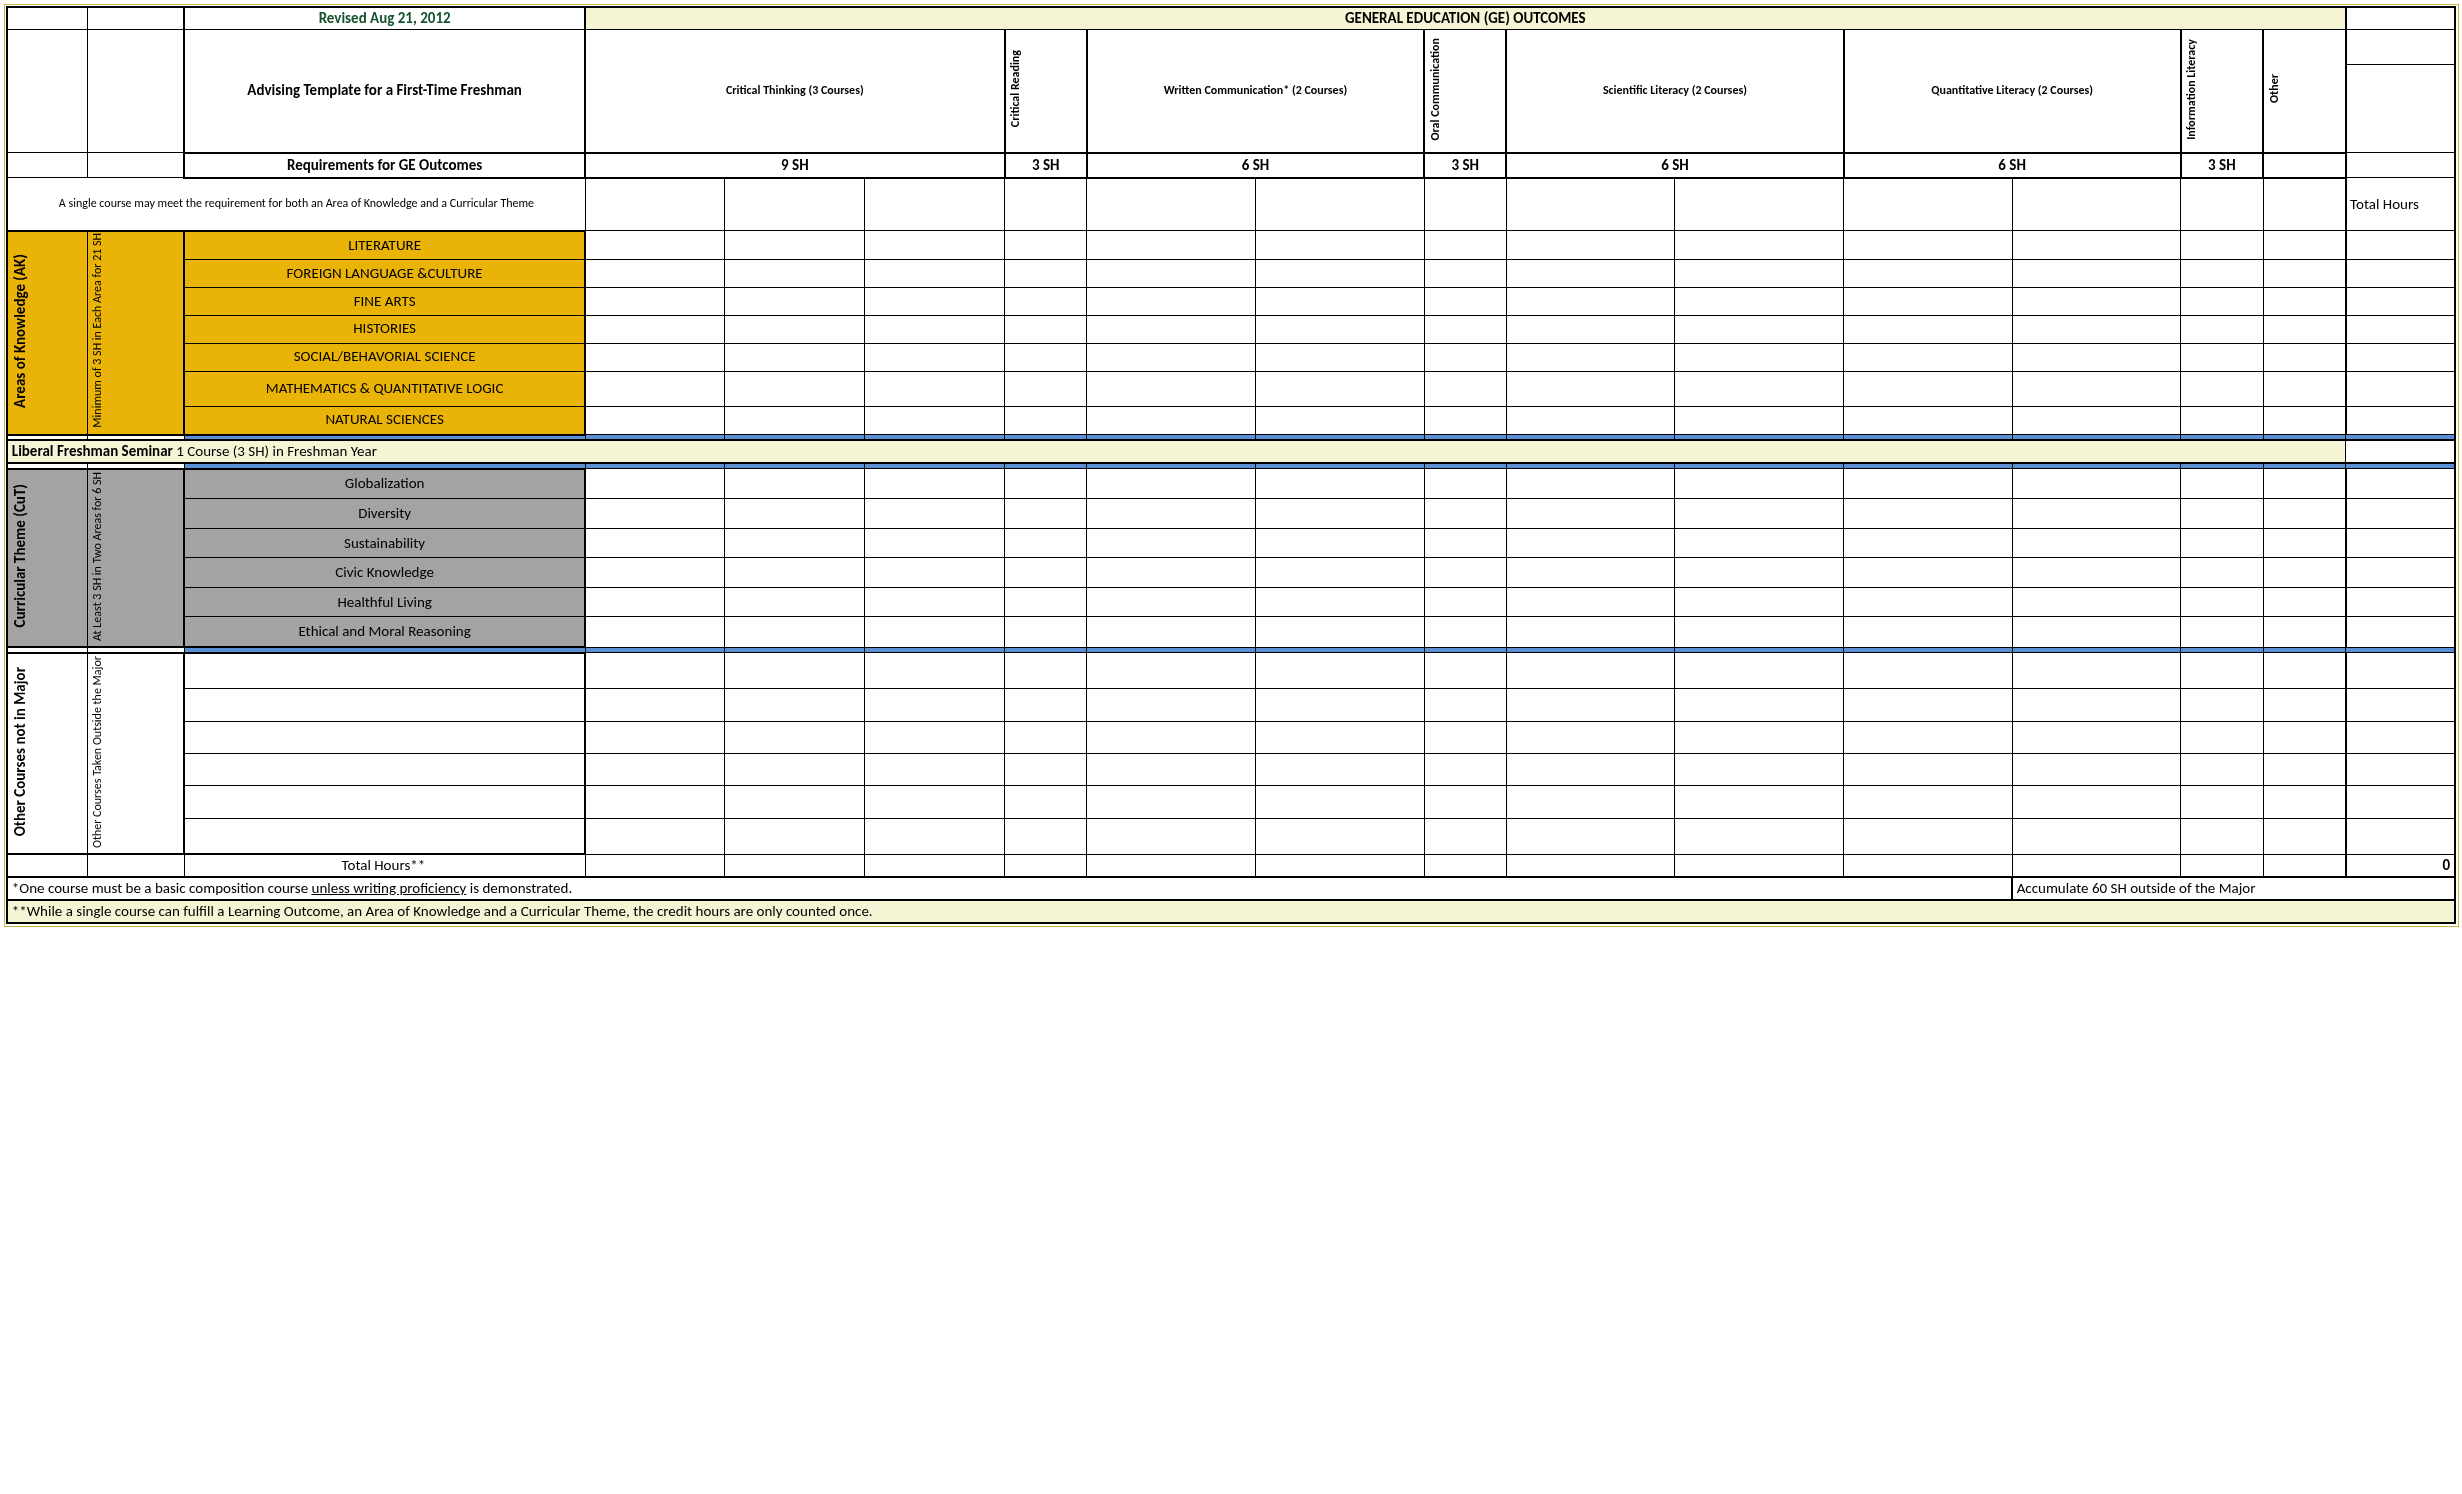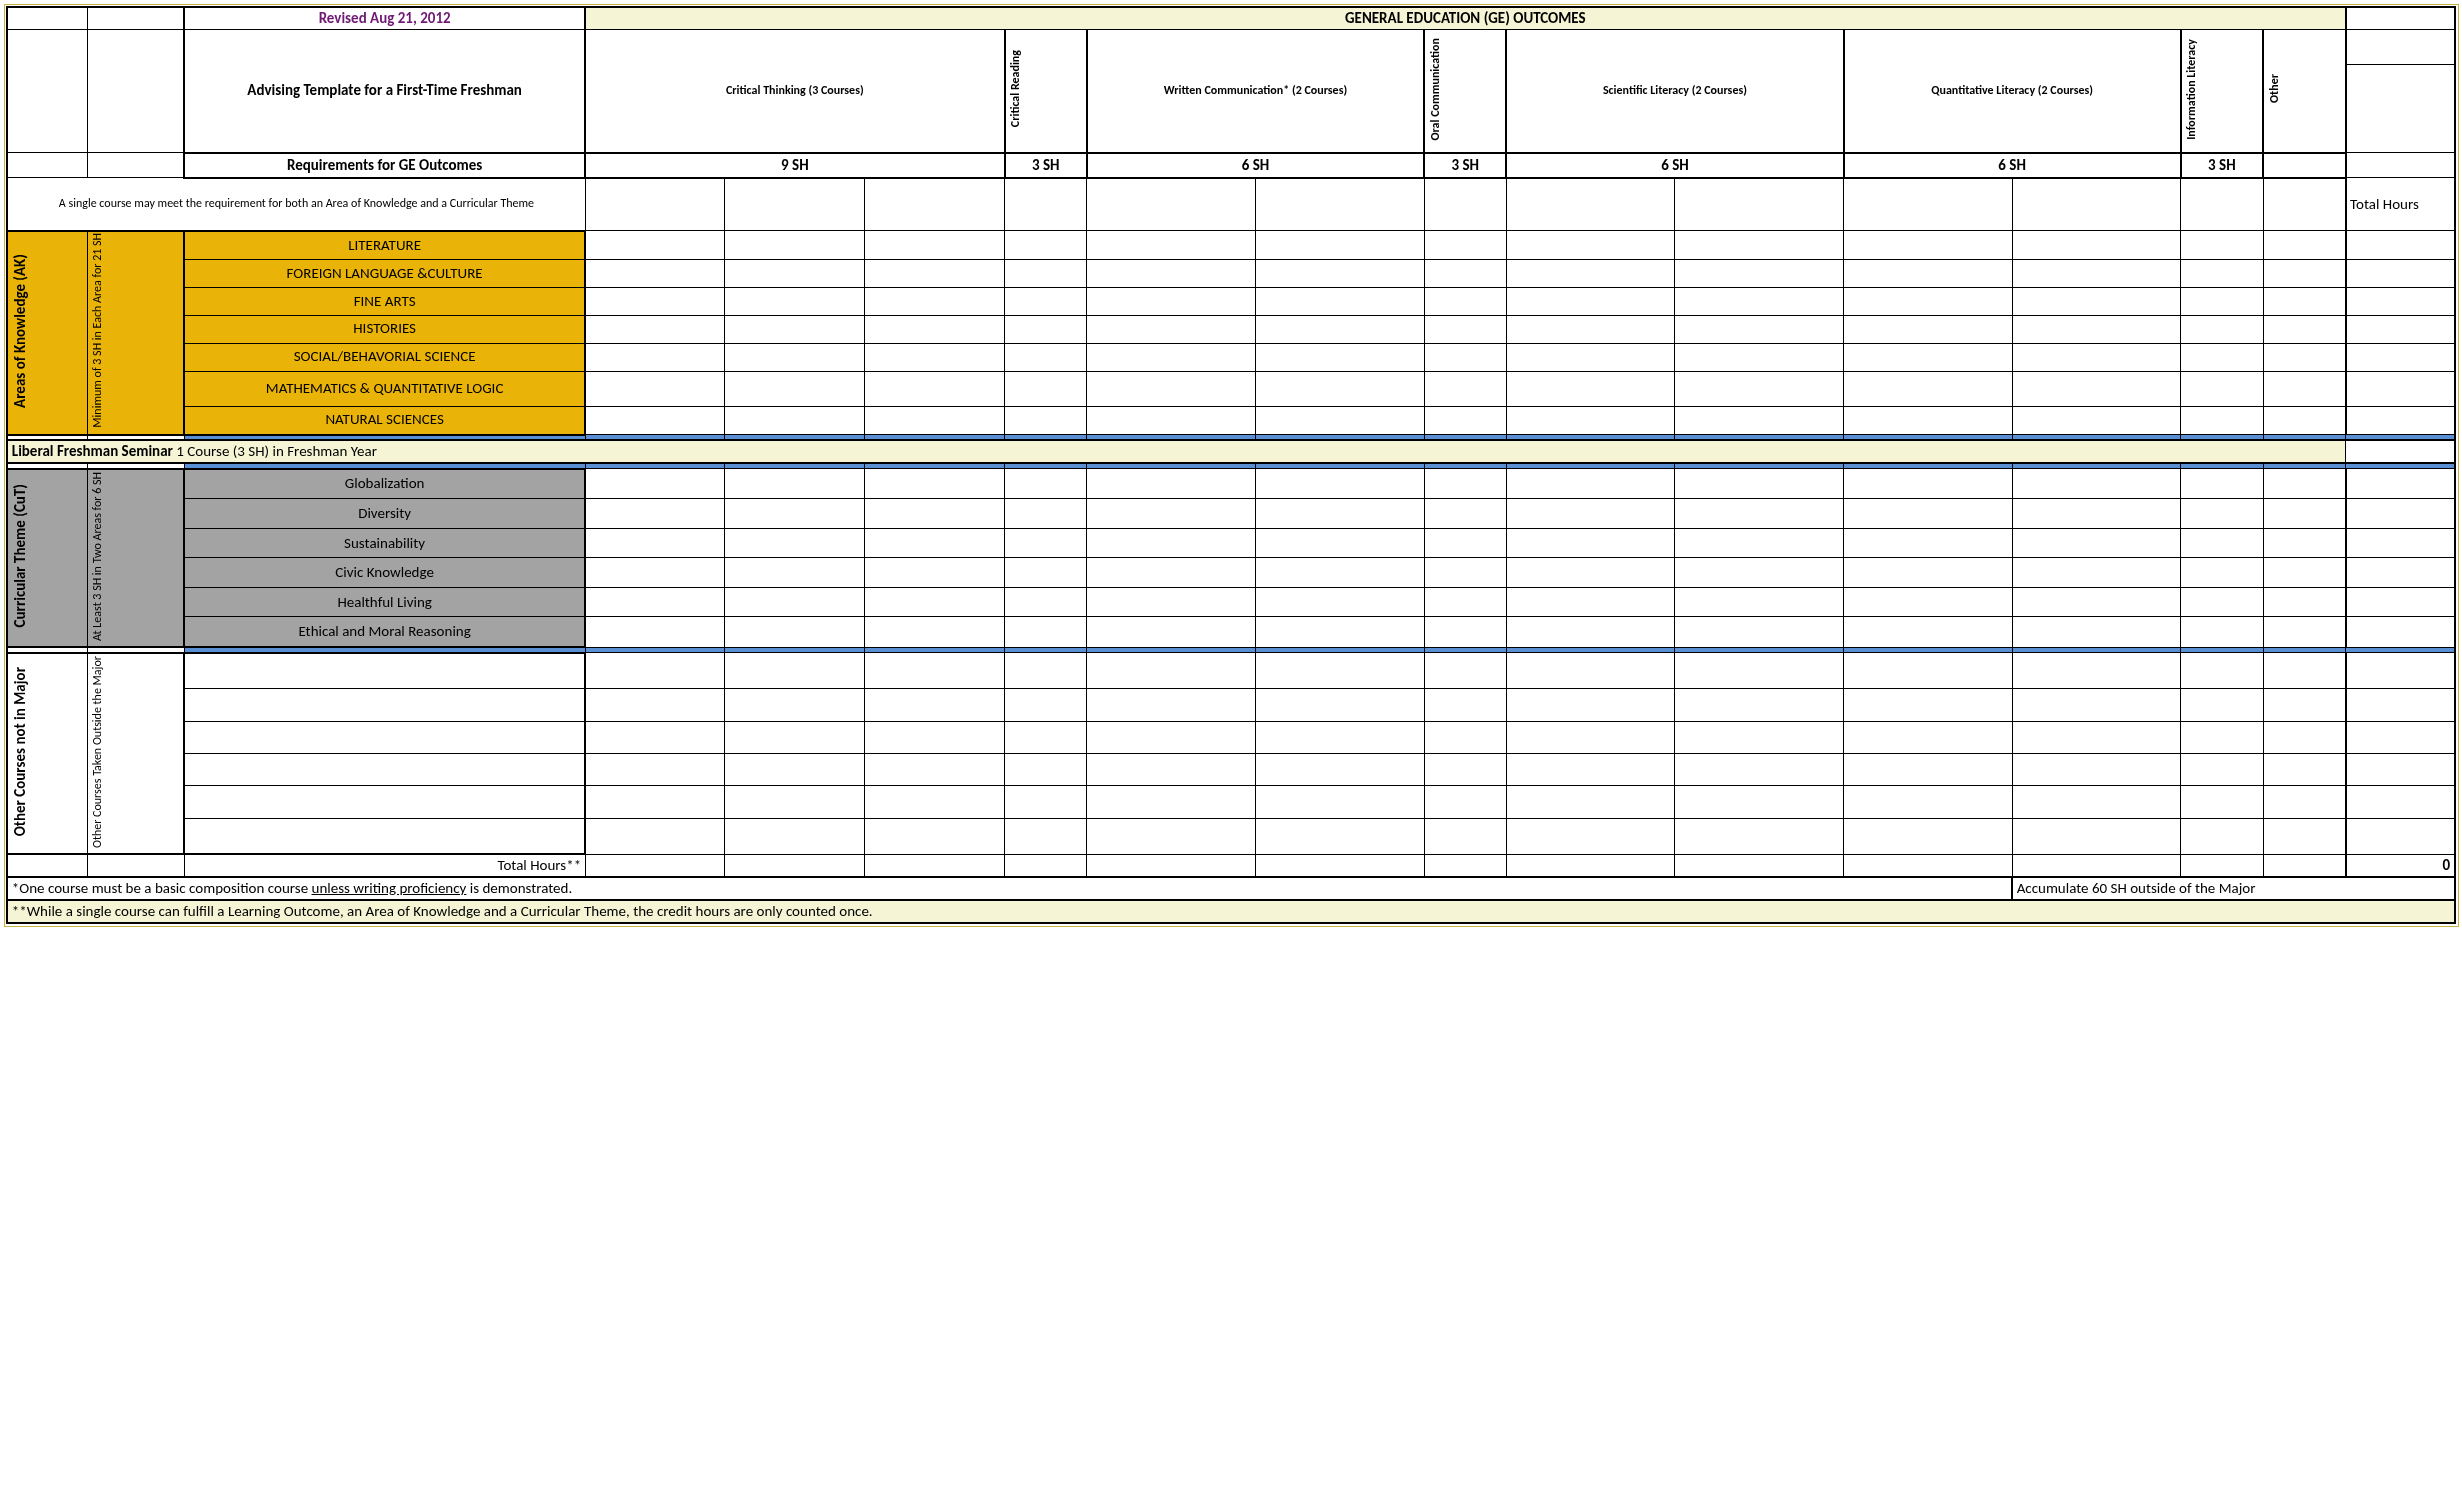--- a/index.html
+++ b/index.html
@@ -33,21 +33,21 @@
   .center { text-align: center; }
   .bold { font-weight: 700; }
   .vtext {
     writing-mode: vertical-rl;
     transform: rotate(180deg);
     white-space: nowrap;
     text-align: center;
     width: 100%;
     display: inline-block;
   }
-  .red { color: #701a75; }
+  .red { color: #14532d; }
   .lightyellow { background: #f5f5d6; }
   .yellow { background: #eab308; }
   .pink { background: #a3a3a3; }
   .blue { background: #5b8fd4; }
   u { text-decoration: underline; }
   .small { font-size: 12px; }
 </style>
 </head>
 <body>
 
@@ -528,21 +528,21 @@
           <td></td>
           <td></td>
           <td></td>
           <td></td>
           <td class="thick-l thick-r"></td>
         </tr>
 
 <tr>
   <td class="thick-l"></td>
           <td></td>
-  <td class="thick-b" style="text-align:right;padding-left:1px">Total Hours**</td>
+  <td class="thick-b" style="text-align:center;padding-left:1px">Total Hours**</td>
   <td class="thick-b"></td>
           <td class="thick-b"></td>
           <td class="thick-b"></td>
           <td class="thick-b"></td>
           <td class="thick-b"></td>
           <td class="thick-b"></td>
           <td class="thick-b"></td>
           <td class="thick-b"></td>
           <td class="thick-b"></td>
           <td class="thick-b"></td>

